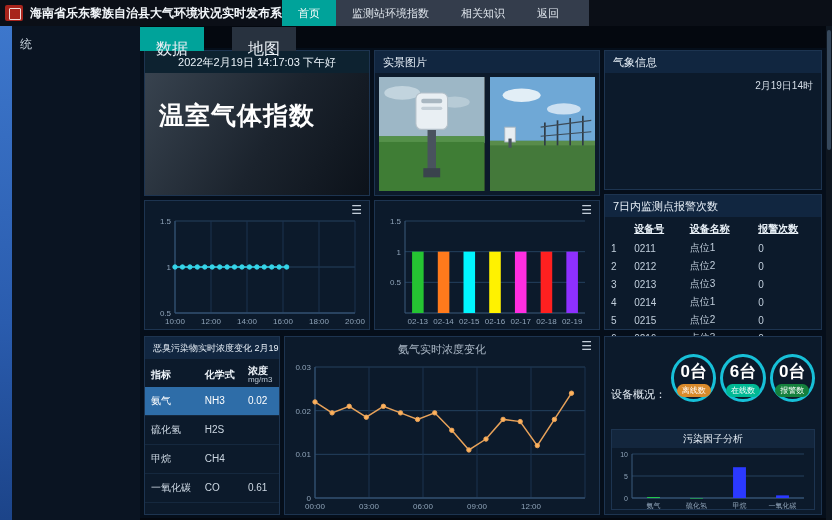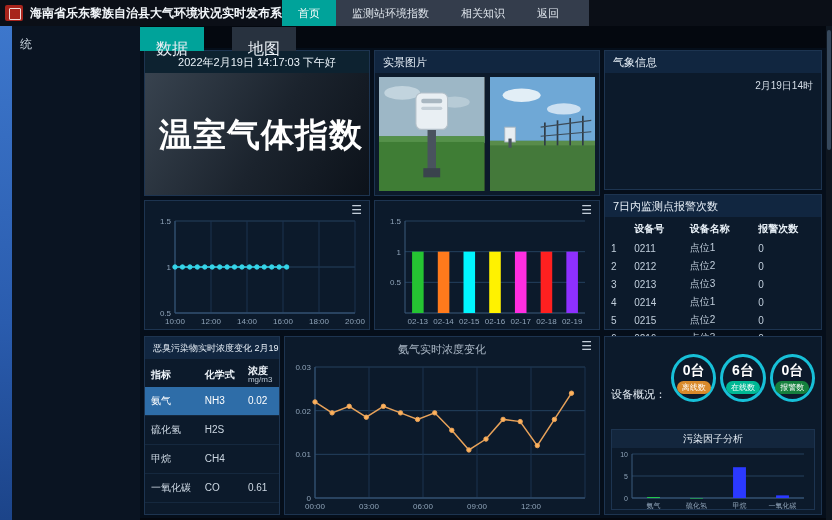--- a/index.html
+++ b/index.html
@@ -35,48 +35,48 @@
   .p-weather  { left:464px; top:2px; width:218px; height:140px; }
   .p-line1    { left:4px; top:152px; width:226px; height:130px; }
   .p-bars     { left:234px; top:152px; width:226px; height:130px; }
   .p-alarms   { left:464px; top:146px; width:218px; height:136px; }
   .p-odor     { left:4px; top:288px; width:136px; height:179px; }
   .p-ammonia  { left:144px; top:288px; width:316px; height:179px; }
   .p-devices  { left:464px; top:288px; width:218px; height:179px; }
   
   .g-header { height:22px; line-height:22px; text-align:center; background:#0d2230; color:#eaf2f8; font-size:11px; }
   .g-body { height:122px; background:linear-gradient(120deg,#38434f 0%, #1b232d 55%, #0c121a 100%); }
-  .headline { padding:40px 0 0 14px; font-size:33px; font-weight:bold; color:#ffffff; letter-spacing:1px; }
+  .headline { padding:26px 0 0 14px; font-size:25px; font-weight:bold; color:#ffffff; letter-spacing:1px; }
   
   .photo-row { display:flex; gap:5px; padding:4px; height:122px; }
   .photo { flex:1; overflow:hidden; background:#222; }
   .photo svg { width:100%; height:100%; display:block; }
   
   .weather-time { position:absolute; right:8px; top:28px; font-size:10px; color:#d5dee8; }
   
   .menu-icon { position:absolute; top:2px; right:7px; font-size:12px; color:#c3ced9; cursor:pointer; z-index:2; line-height:14px; }
   .chart { position:absolute; left:2px; right:4px; top:12px; bottom:2px; }
   .p-ammonia .chart { top:22px; }
   .chart-title { position:absolute; top:5px; left:0; right:0; text-align:center; font-size:11px; color:#a9b6c4; }
   
   .alarm-table { width:100%; border-collapse:collapse; font-size:10px; margin-top:2px; }
-  .alarm-table th { color:#e9f1f8; font-weight:bold; text-align:left; padding:3px 6px; }
+  .alarm-table th { color:#e9f1f8; font-weight:bold; text-align:left; padding:3px 6px;text-decoration:underline; }
   .alarm-table td { color:#c2cfdc; padding:2px 6px; }
   
   .odor-table { width:100%; border-collapse:collapse; font-size:10px; margin-top:2px; }
   .odor-table th { color:#eef4fa; font-weight:bold; text-align:left; padding:4px 4px 2px 6px; line-height:1.1; }
   .odor-table th .unit { display:block; font-size:8px; font-weight:normal; color:#b9c6d3; }
   .odor-table td { color:#cdd8e3; padding:7px 4px 7px 6px; border-bottom:1px solid #15283e; }
   .odor-table tr.sel td { background:#2e6da8; color:#ffffff; }
   
   .overview-row { display:flex; align-items:center; padding:8px 4px 4px 6px; height:78px; }
   .overview-label { font-size:11px; color:#e3ebf3; width:58px; flex:0 0 auto;margin-top:32px; }
   .stat-circ { width:48px; height:48px; border:3px solid #17c0d8; border-radius:50%; margin:0 2px;
                display:flex; flex-direction:column; align-items:center; justify-content:center; background:#0c1a2b; }
-  .stat-circ .count { font-size:14px; font-weight:bold; color:#ffffff; }
+  .stat-circ .count { font-size:17px; font-weight:bold; color:#ffffff; }
   .stat-circ .pill { font-size:8px; color:#fff; border-radius:7px; padding:1px 5px; margin-top:1px; white-space:nowrap; }
   .analysis { position:absolute; left:6px; right:6px; top:92px; bottom:4px; border:1px solid #1d3450; background:#0c1a2b; }
   .analysis-head { height:18px; line-height:18px; text-align:center; font-size:10px; color:#e3ebf3; background:#13263d; }
   .analysis .chart { top:20px; left:0; right:2px; bottom:0; }
   
   .scrollbar { position:absolute; right:0; top:26px; bottom:0; width:6px; background:#0e1620; }
   .scrollbar .thumb { position:absolute; top:4px; left:1px; width:4px; height:120px; background:#36485c; border-radius:2px; }
 </style>
 </head>
 <body>

